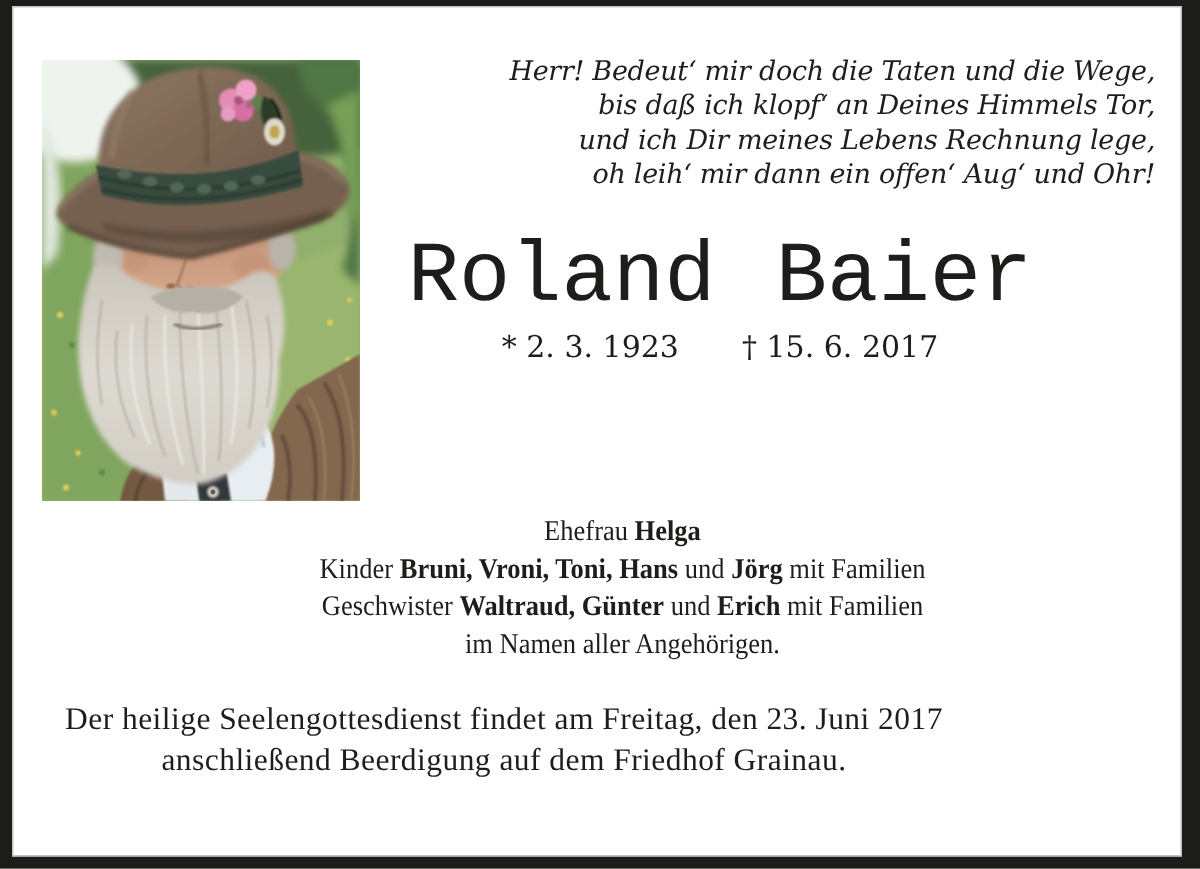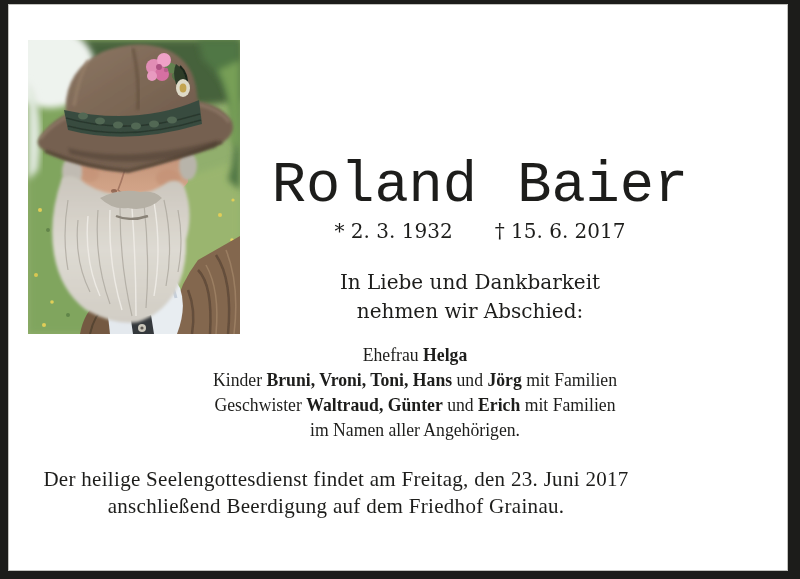--- a/index.html
+++ b/index.html
@@ -269,31 +269,33 @@
         <path d="M148 24 Q158 30 160 46 Q154 50 148 44 Q144 32 148 24 Z" fill="#22321f"></path>
         <path d="M152 26 Q160 34 159 46" stroke="#0f1a10" stroke-width="2" fill="none"></path>
         <ellipse cx="155" cy="48" rx="7" ry="9" fill="#ddd8c6"></ellipse>
         <ellipse cx="155" cy="48" rx="3.4" ry="4.5" fill="#c0a047"></ellipse>
       </g>
 
       <rect x="0" y="0" width="212" height="294" fill="#ffffff" opacity="0.05"></rect>
     </svg>
   </div>
 
+  <div class="verse">
+    <div>Herr! Bedeut‘ mir doch die Taten und die Wege,</div>
+    <div>bis daß ich klopf‘ an Deines Himmels Tor,</div>
+    <div>und ich Dir meines Lebens Rechnung lege,</div>
+    <div>oh leih‘ mir dann ein offen‘ Aug‘ und Ohr!</div>
+  </div>
 
   <div class="name">Roland Baier</div>
 
   <div class="dates">
-    <span class="birth">* 2. 3. 1932</span><span class="death">† 15. 6. 2017</span>
-  </div>
-
-  <div class="farewell">
-    <div>In Liebe und Dankbarkeit</div>
-    <div>nehmen wir Abschied:</div>
-  </div>
+    <span class="birth">* 2. 3. 1923</span><span class="death">† 15. 6. 2017</span>
+  </div>
+
 
   <div class="mourners">
     <div><span>Ehefrau </span><b>Helga</b></div>
     <div><span>Kinder </span><b>Bruni, Vroni, Toni, Hans</b><span> und </span><b>Jörg</b><span> mit Familien</span></div>
     <div><span>Geschwister </span><b>Waltraud, Günter</b><span> und </span><b>Erich</b><span> mit Familien</span></div>
     <div><span>im Namen aller Angehörigen.</span></div>
   </div>
 
   <div class="service">
     <div>Der heilige Seelengottesdienst findet am Freitag, den 23. Juni 2017</div>

